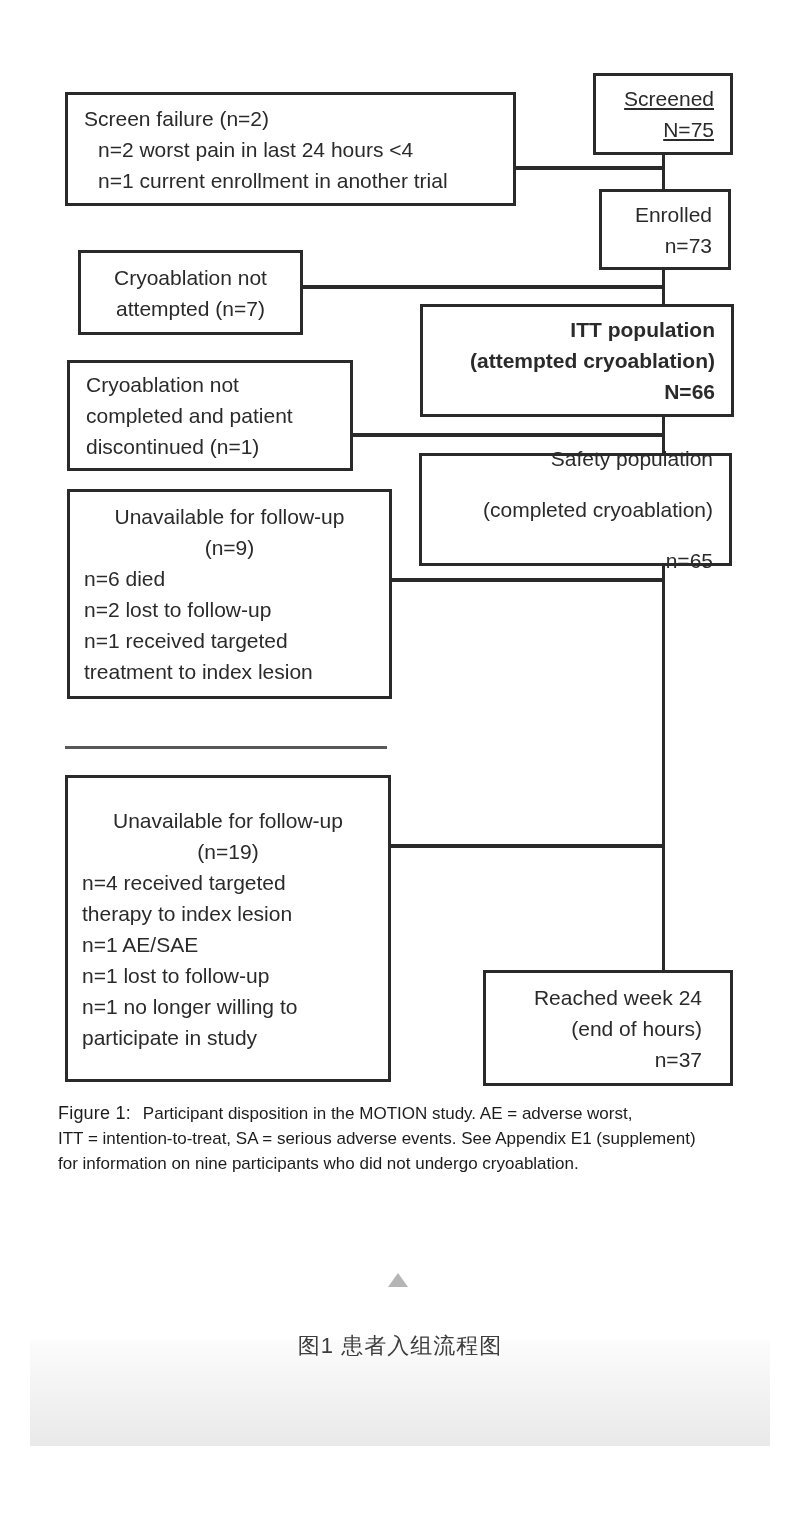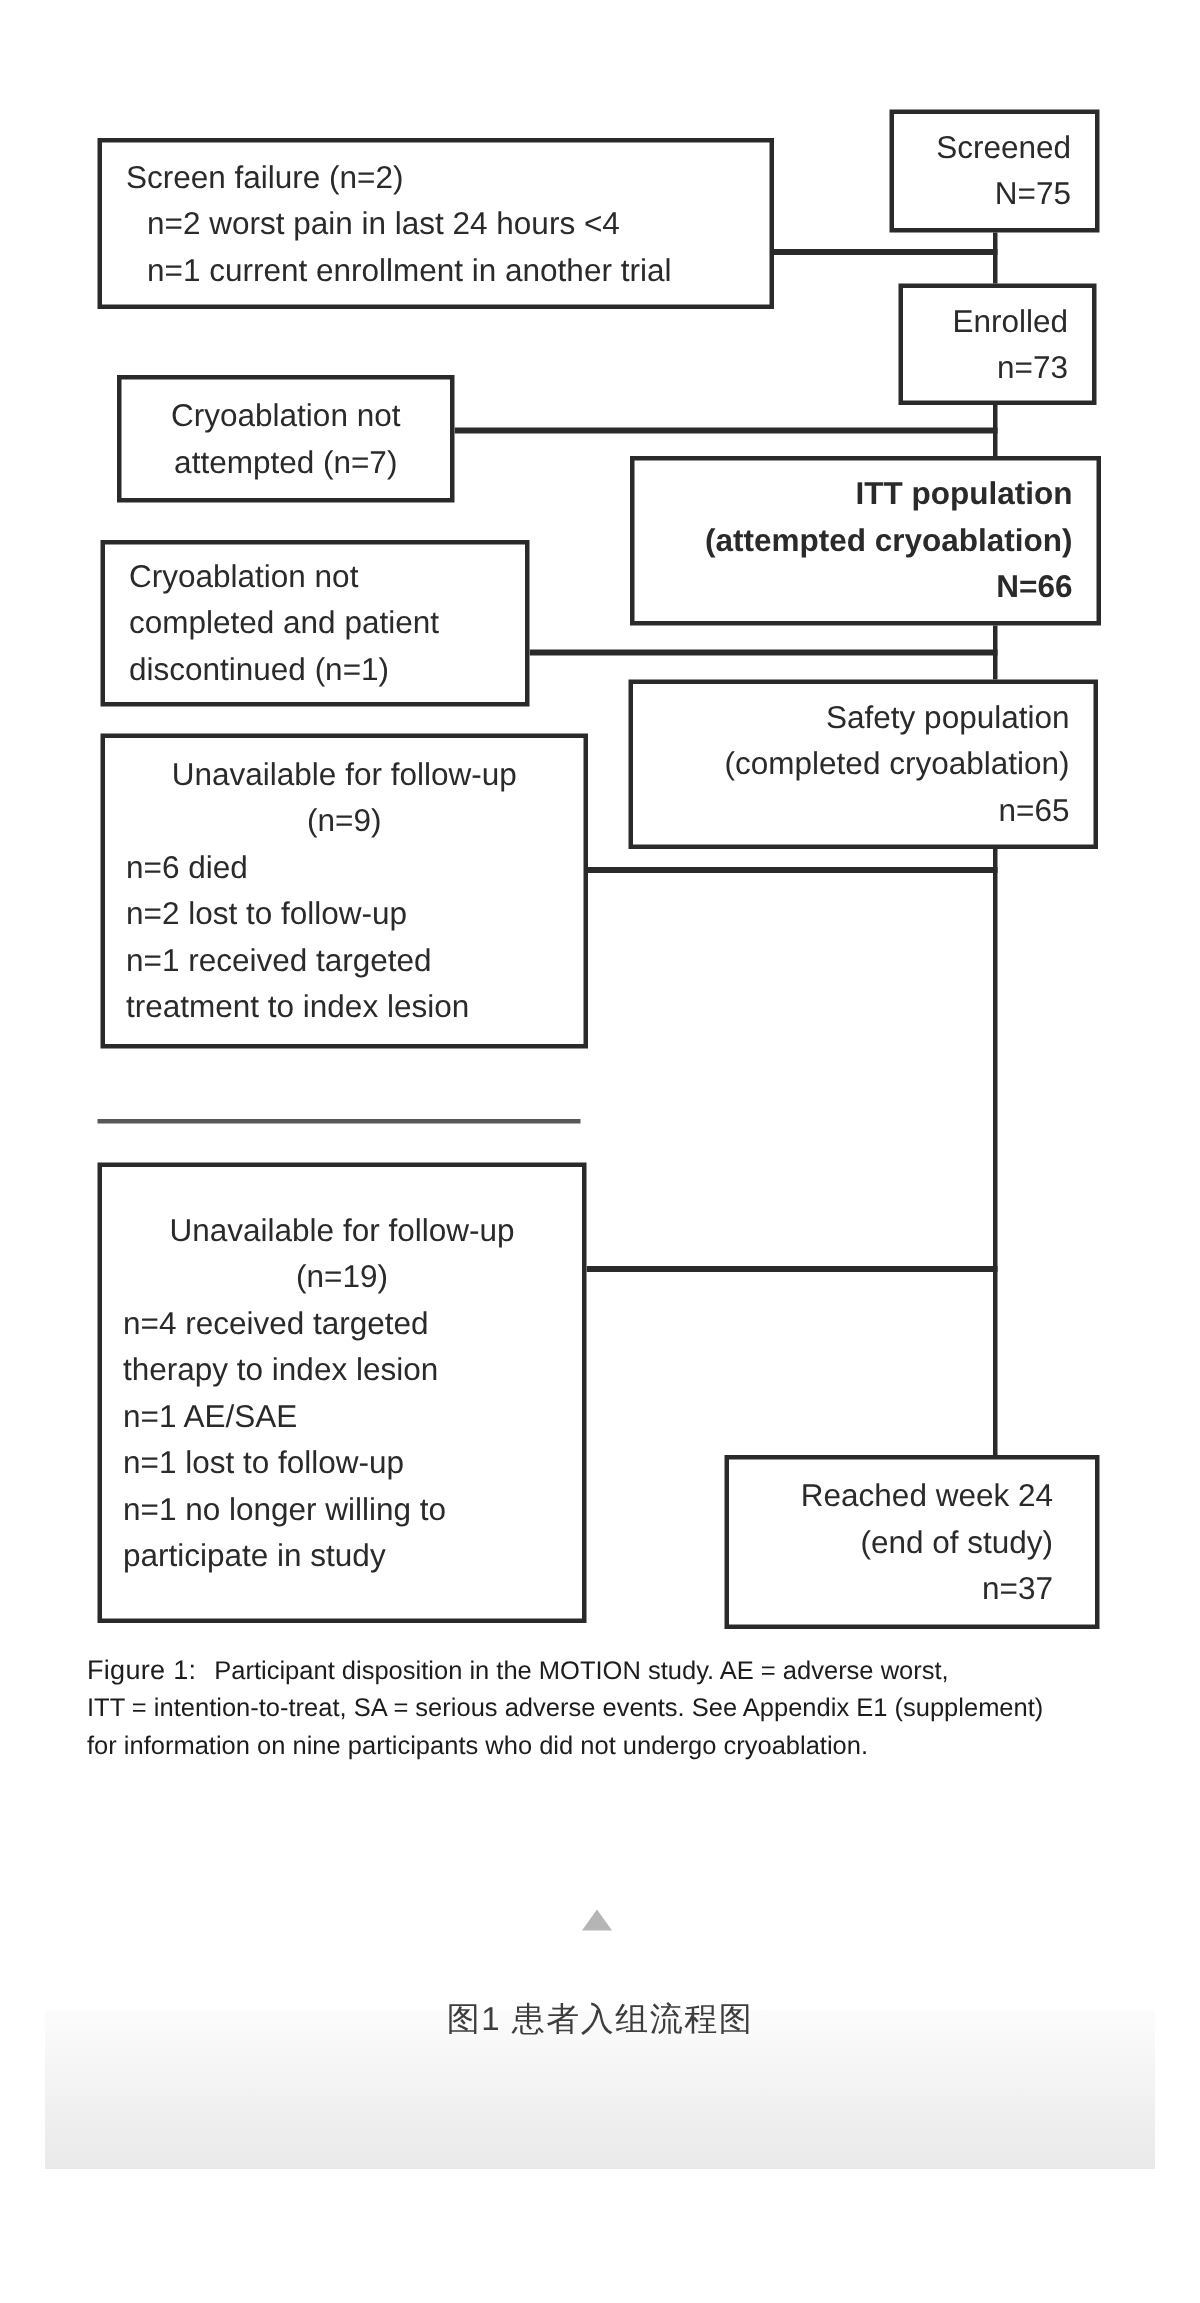--- a/index.html
+++ b/index.html
@@ -11,27 +11,27 @@
   .box{position:absolute;box-sizing:border-box;border:3px solid var(--ink);background:#fff;z-index:2;
        display:flex;flex-direction:column;justify-content:center;
        font-size:21px;line-height:31px;color:var(--ink);}
   .ln{white-space:nowrap;}
   .right .ln{text-align:right;}
   .center .ln{text-align:center;}
   .left .ln{text-align:left;}
   .tc{text-align:center !important;}
   .ind{padding-left:14px;}
 
-  .b-screened          {left:593px;top:73px; width:140px;height:82px; padding-right:16px;}
+  .b-screened          {left:593px;top:73px; width:140px;height:82px; padding-right:16px;text-decoration:underline;}
   .b-screen-failure    {left:65px; top:92px;width:451px;height:114px;padding-left:16px;}
   .b-enrolled          {left:599px;top:189px;width:132px;height:81px; padding-right:16px;}
   .b-cryo-not-attempted{left:78px; top:250px;width:225px;height:85px;}
   .b-itt               {left:420px;top:304px;width:314px;height:113px;padding-right:16px;font-weight:bold;}
   .b-cryo-not-completed{left:67px; top:360px;width:286px;height:111px;padding-left:16px;}
-  .b-safety            {left:419px;top:453px;width:313px;height:113px;padding-right:16px;}
+  .b-safety            {left:419px;top:453px;width:313px;height:113px;padding-right:16px;gap:20px;}
   .b-unavail-wk8       {left:67px; top:489px;width:325px;height:210px;padding-left:14px;padding-right:14px;}
   .b-week8             {left:407px;top:606px;width:328px;height:147px;padding-right:16px;}
   .b-unavail-wk24      {left:65px; top:775px;width:326px;height:307px;padding-left:14px;padding-right:14px;}
   .b-week24            {left:483px;top:970px;width:250px;height:116px;padding-right:28px;}
 
   .vline{position:absolute;left:662px;top:154px;width:3px;height:820px;background:var(--ink);z-index:1;}
   .hline{position:absolute;height:4px;background:var(--ink);z-index:1;}
   .h1{left:516px;top:166px;width:149px;}
   .h2{left:303px;top:285px;width:362px;}
   .h3{left:353px;top:433px;width:312px;}
@@ -86,21 +86,21 @@
 
     <div class="box right b-safety">
       <div class="ln">Safety population</div>
       <div class="ln">(completed cryoablation)</div>
       <div class="ln">n=65</div>
     </div>
 
 
     <div class="box right b-week24">
       <div class="ln">Reached week 24</div>
-      <div class="ln">(end of study)</div>
+      <div class="ln">(end of hours)</div>
       <div class="ln">n=37</div>
     </div>
 
     <div class="box left b-screen-failure">
       <div class="ln">Screen failure (n=2)</div>
       <div class="ln ind">n=2 worst pain in last 24 hours &lt;4</div>
       <div class="ln ind">n=1 current enrollment in another trial</div>
     </div>
 
     <div class="box center b-cryo-not-attempted">

